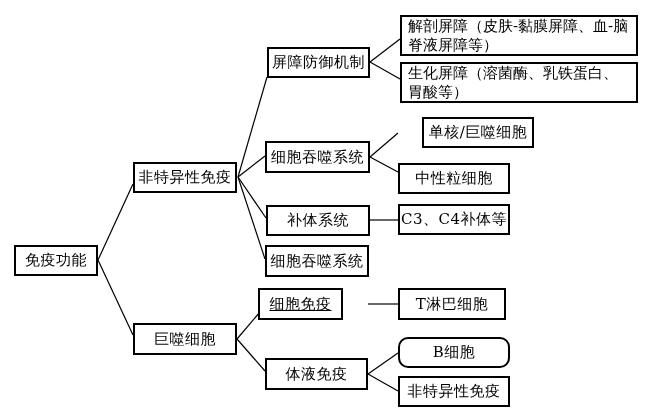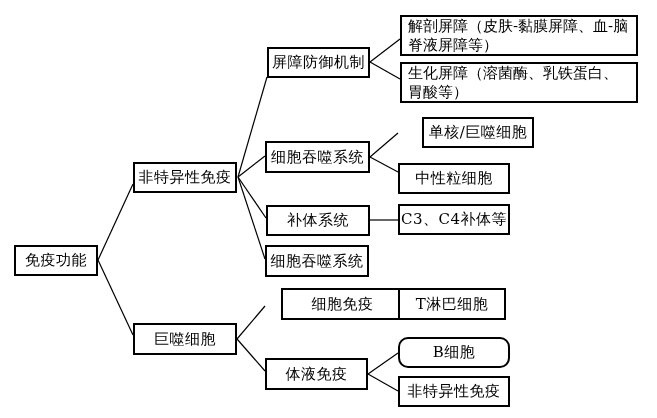--- a/index.html
+++ b/index.html
@@ -79,21 +79,21 @@
   <div class="node" style="left:133px; top:323px; width:104px; height:32px;">巨噬细胞</div>
 
   <div class="node" style="left:267px; top:47px; width:103px; height:31px;">屏障防御机制</div>
 
   <div class="node" style="left:265px; top:141px; width:105px; height:32px;">细胞吞噬系统</div>
 
   <div class="node" style="left:266px; top:205px; width:104px; height:31px;">补体系统</div>
 
   <div class="node" style="left:265px; top:245px; width:104px; height:32px;">细胞吞噬系统</div>
 
-  <div class="node" style="left:281px; top:288px; width:123px; height:32px;">细胞免疫</div>
+  <div class="node" style="left:258px; top:288px; width:85px; height:32px;text-decoration:underline;">细胞免疫</div>
 
   <div class="node wide" style="left:400px; top:15px; width:238px; height:41px;">解剖屏障（皮肤-黏膜屏障、血-脑脊液屏障等）</div>
 
   <div class="node" style="left:265px; top:358px; width:103px; height:32px;">体液免疫</div>
 
   <div class="node wide" style="left:400px; top:62px; width:238px; height:41px;">生化屏障（溶菌酶、乳铁蛋白、胃酸等）</div>
 
   <div class="node" style="left:398px; top:117px; width:112px; height:31px;margin-left:24px;">单核/巨噬细胞</div>
 
   <div class="node" style="left:398px; top:157px; width:112px; height:31px;margin-top:6px;">中性粒细胞</div>

